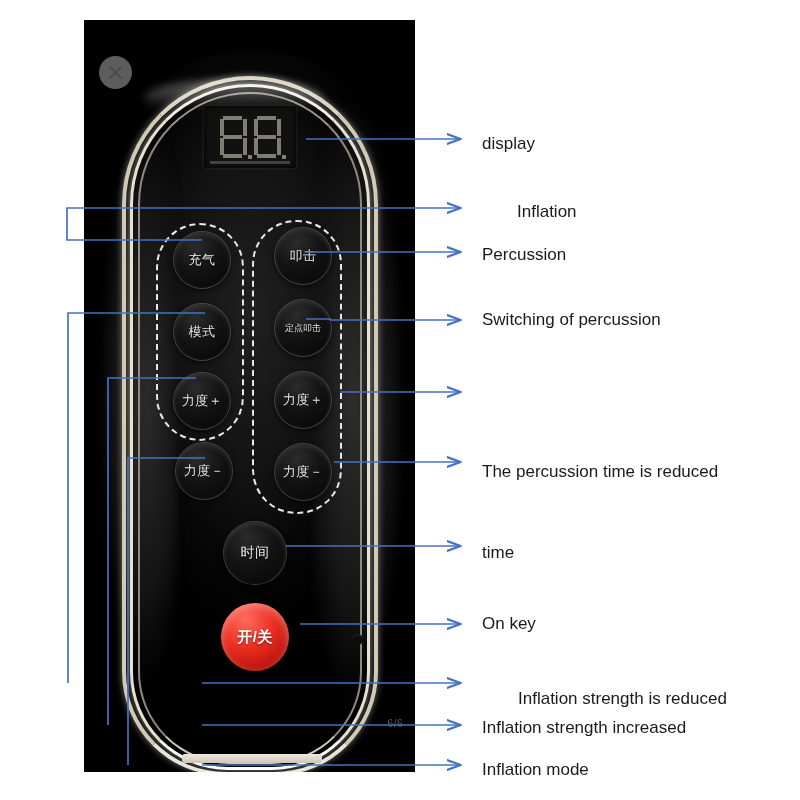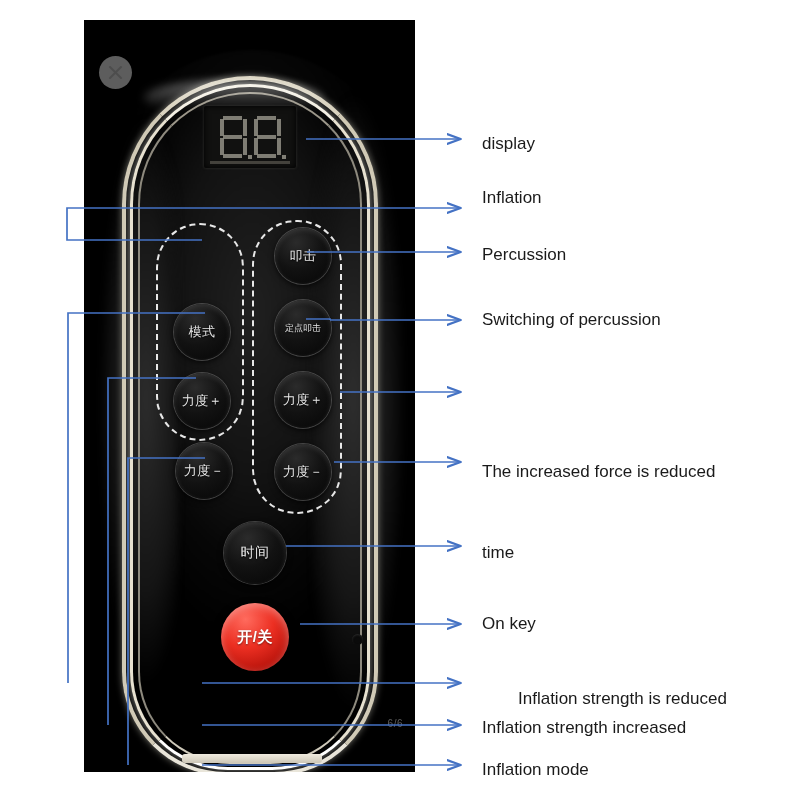--- a/index.html
+++ b/index.html
@@ -327,20 +327,23 @@
           <div class="seg seg-v s-b"></div>
         <div class="seg seg-v s-e"></div>
           <div class="seg seg-v s-c"></div>
         <div class="seg-dot"></div>
       </div>
     </div>
 
     <div class="dash-group" id="dash-left"></div>
     <div class="dash-group" id="dash-right"></div>
 
+    <div class="btn" style="left:90px;  top:212px;">
+      <span>充气</span>
+    </div>
     <div class="btn" style="left:191px; top:208px;">
       <span>叩击</span>
     </div>
 
     <div class="btn" style="left:90px;  top:284px;">
       <span>模式</span>
     </div>
     <div class="btn small" style="left:191px; top:280px;">
       <span>定点叩击</span>
     </div>
@@ -403,23 +406,23 @@
 
     <g stroke="#4472c4" stroke-width="1.7" fill="none">
       <path d="M205,313 L68,313 L68,683"></path>
       <path d="M196,378 L108,378 L108,725"></path>
       <path d="M205,458 L128,458 L128,765"></path>
       <path d="M306,319 L330,319 L330,320"></path>
     </g>
   </svg>
 
   <div class="ann-label" style="top:135px;">display</div>
-  <div class="ann-label" style="top:189px;">Inflation</div>
+  <div class="ann-label" style="top:203px;margin-left:35px;">Inflation</div>
   <div class="ann-label" style="top:246px;">Percussion</div>
   <div class="ann-label" style="top:311px;">Switching of percussion</div>
-  <div class="ann-label" style="top:463px;">The increased force is reduced</div>
+  <div class="ann-label" style="top:463px;">The percussion time is reduced</div>
   <div class="ann-label" style="top:544px;">time</div>
   <div class="ann-label" style="top:615px;">On key</div>
   <div class="ann-label" style="top:690px;margin-left:36px;">Inflation strength is reduced</div>
   <div class="ann-label" style="top:719px;">Inflation strength increased</div>
   <div class="ann-label" style="top:761px;">Inflation mode</div>
 
 </div>
 
 </body></html>

